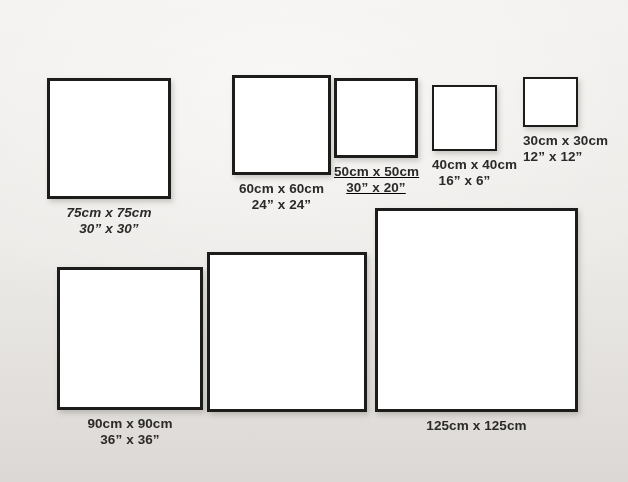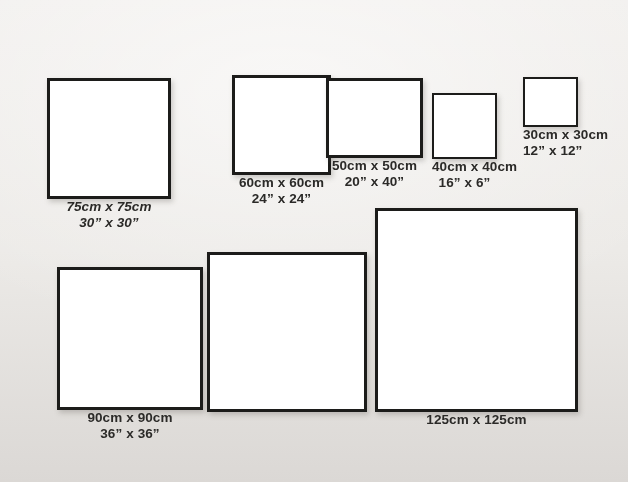--- a/index.html
+++ b/index.html
@@ -33,20 +33,21 @@
     box-sizing: border-box;
     width: 100%;
     background: var(--frame-fill);
     border: 3px solid var(--frame-border);
     box-shadow: 2px 3px 5px rgba(95, 90, 84, 0.28);
   }
   .frame.thin {
     border-width: 2.5px;
   }
   .size-label {
+    margin-top: 6px;
     color: var(--label-text);
     font-size: 13.5px;
     font-weight: 600;
     line-height: 16px;
     letter-spacing: 0.1px;
     white-space: nowrap;
   }
 </style>
 </head>
 <body>
@@ -62,29 +63,29 @@
   </div>
 
   <div class="item" style="left:198px; top:75px; width:99px;padding-left:34px;">
     <div class="frame" style="height:100px;"></div>
     <div class="size-label">
       <div>60cm x 60cm</div>
       <div>24” x 24”</div>
     </div>
   </div>
 
-  <div class="item" style="left:326px; top:78px; width:97px;">
+  <div class="item" style="left:334px; top:78px; width:84px;text-decoration:underline;">
     <div class="frame" style="height:80px;"></div>
     <div class="size-label">
       <div>50cm x 50cm</div>
-      <div>20” x 40”</div>
+      <div>30” x 20”</div>
     </div>
   </div>
 
-  <div class="item" style="left:432px; top:93px; width:65px;text-align:center;">
+  <div class="item" style="left:432px; top:85px; width:65px;text-align:center;">
     <div class="frame thin" style="height:66px;"></div>
     <div class="size-label">
       <div>40cm x 40cm</div>
       <div>16” x 6”</div>
     </div>
   </div>
 
   <div class="item" style="left:523px; top:77px; width:55px;">
     <div class="frame thin" style="height:50px;"></div>
     <div class="size-label">

